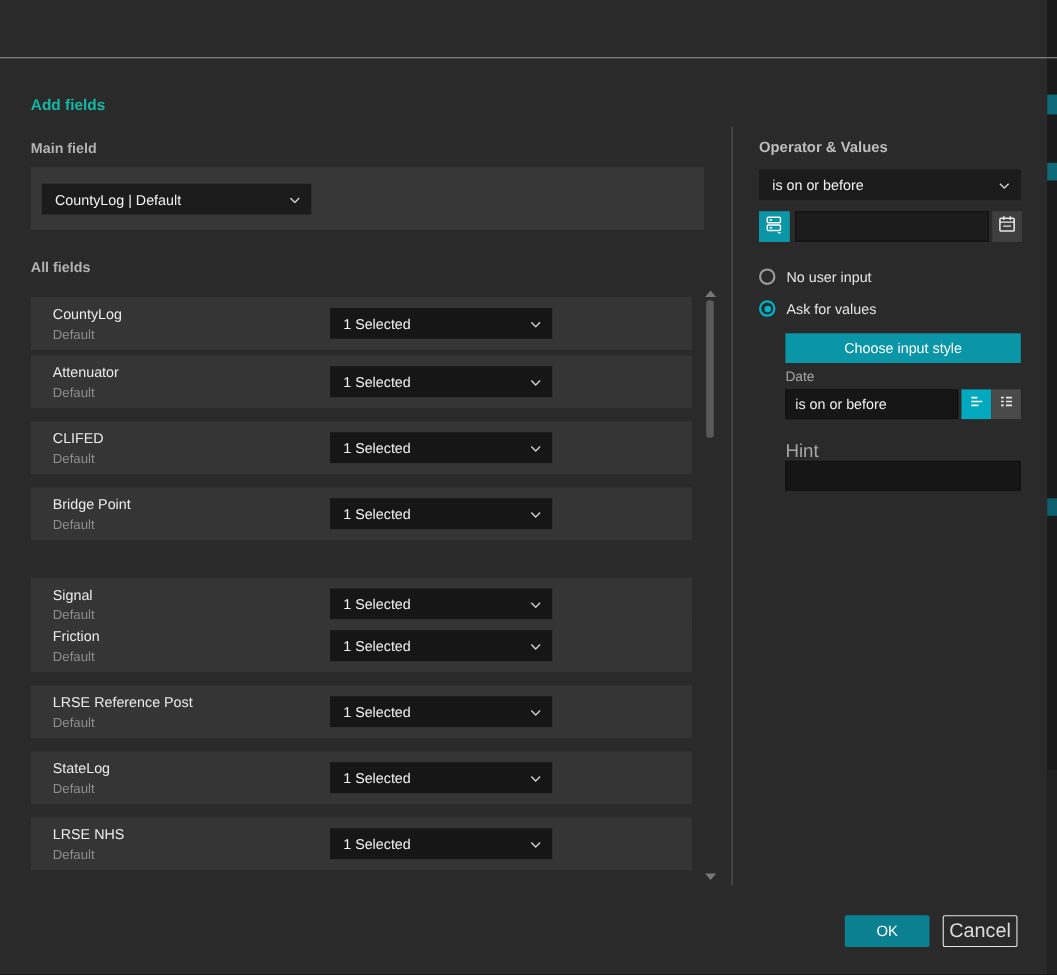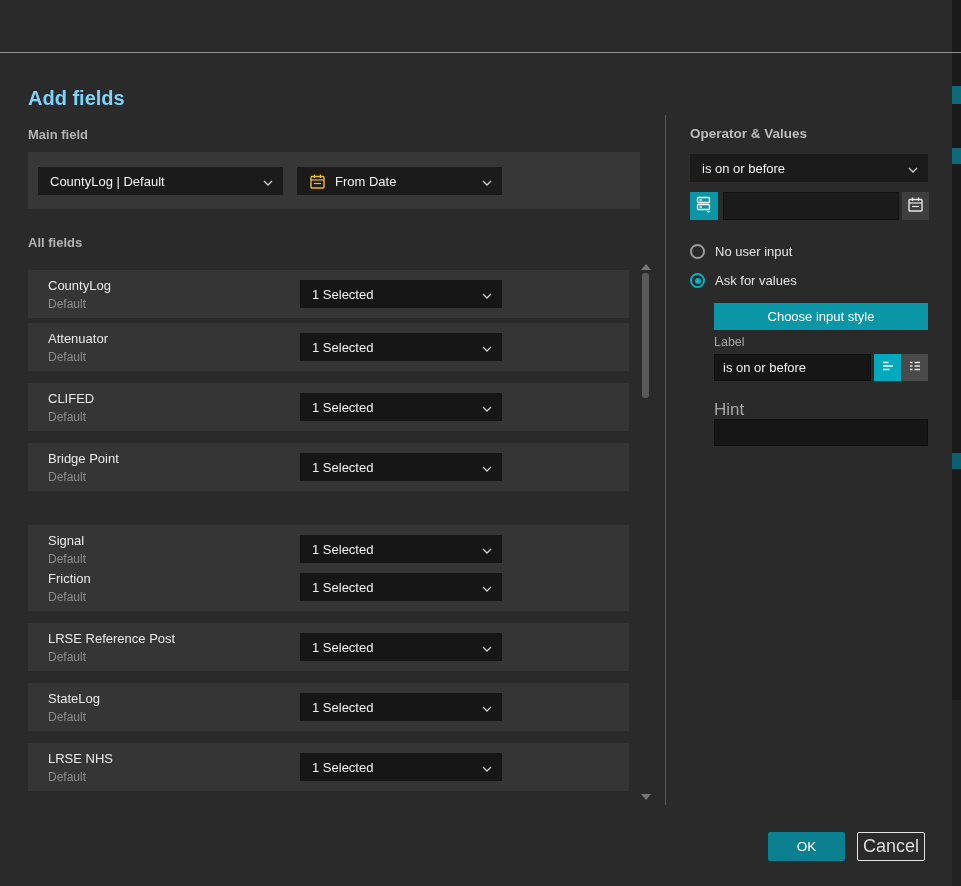--- a/index.html
+++ b/index.html
@@ -17,21 +17,21 @@
   .bg-sliver .dash { position:absolute; left:0; width:9px; }
 
   
   .titlebar { position:absolute; top:0; left:0; width:952px; height:52px; background:#2a2a2a; }
   .title { position:absolute; left:14px; top:16px; font-size:15px; font-weight:bold; color:#ededed; letter-spacing:.2px; }
   .close-btn { position:absolute; left:923px; top:14px; width:24px; height:24px; cursor:pointer;
                display:flex; align-items:center; justify-content:center; }
   .title-divider { position:absolute; top:52px; left:0; width:952px; height:1px; background:#8f8f8f; }
 
   
-  .h-add    { position:absolute; left:28px; top:87px;  font-size:20px; font-weight:bold; color:#7dd3fc; }
+  .h-add    { position:absolute; left:28px; top:87px;  font-size:14px; font-weight:bold; color:#14b8a6; }
   .h-main   { position:absolute; left:28px; top:127px; font-size:13px; font-weight:bold; color:#b3b3b3; }
   .h-all    { position:absolute; left:28px; top:235px; font-size:13px; font-weight:bold; color:#b3b3b3; }
   .h-opval  { position:absolute; left:690px; top:126px; font-size:13.5px; font-weight:bold; color:#bdbdbd; }
 
   
   .dropdown { background:#1b1b1b; height:28px; display:flex; align-items:center;
               padding:0 10px 0 12px; cursor:pointer; }
   .dropdown .dd-text { flex:1; font-size:13px; color:#f2f2f2; white-space:nowrap; overflow:hidden; }
   .chev { flex:none; margin-left:6px; }
 
@@ -118,37 +118,20 @@
 
   <div class="title-divider"></div>
 
   <div class="h-add">Add fields</div>
   <div class="h-main">Main field</div>
   <div class="h-all">All fields</div>
 
   <div class="main-panel">
     <div class="dropdown main-dd-layer">
       <span class="dd-text">CountyLog | Default</span>
-      <span class="chev">
-        <svg width="10" height="6" viewBox="0 0 10 6">
-            <path d="M1 1 L5 5 L9 1" stroke="#cfcfcf" stroke-width="1.3" fill="none"></path>
-          </svg>
-      </span>
-    </div>
-    <div class="dropdown main-dd-field">
-      <span class="cal-ico">
-        <svg width="17" height="17" viewBox="0 0 17 17">
-          <rect x="2" y="3.5" width="13" height="11.5" rx="1" stroke="#f0b92e" stroke-width="1.4" fill="none"></rect>
-          <line x1="5.5" y1="1.5" x2="5.5" y2="5" stroke="#f0b92e" stroke-width="1.4"></line>
-          <line x1="11.5" y1="1.5" x2="11.5" y2="5" stroke="#f0b92e" stroke-width="1.4"></line>
-          <line x1="2" y1="7" x2="15" y2="7" stroke="#f0b92e" stroke-width="1.2"></line>
-          <line x1="5" y1="10.5" x2="12" y2="10.5" stroke="#f0b92e" stroke-width="1.2"></line>
-        </svg>
-      </span>
-      <span class="dd-text">From Date</span>
       <span class="chev">
         <svg width="10" height="6" viewBox="0 0 10 6">
             <path d="M1 1 L5 5 L9 1" stroke="#cfcfcf" stroke-width="1.3" fill="none"></path>
           </svg>
       </span>
     </div>
   </div>
 
   <div id="rows">
       <div class="field-row" style="top: 270px;">
@@ -306,21 +289,21 @@
     <span class="radio-circle"></span>
     <span class="radio-label">No user input</span>
   </div>
   <div class="radio-row checked" style="top:273px;">
     <span class="radio-circle"></span>
     <span class="radio-label">Ask for values</span>
   </div>
 
   <button class="choose-btn">Choose input style</button>
 
-  <div class="lbl-label">Label</div>
+  <div class="lbl-label">Date</div>
   <input class="label-input" type="text" value="is on or before" style="">
   <div class="style-btn align">
     <span>
       <svg width="16" height="16" viewBox="0 0 16 16">
         <line x1="3" y1="4.5" x2="8.5" y2="4.5" stroke="#fff" stroke-width="1.5"></line>
         <line x1="3" y1="8" x2="13" y2="8" stroke="#fff" stroke-width="1.5"></line>
         <line x1="3" y1="11.5" x2="9.5" y2="11.5" stroke="#fff" stroke-width="1.5"></line>
       </svg>
     </span>
   </div>

